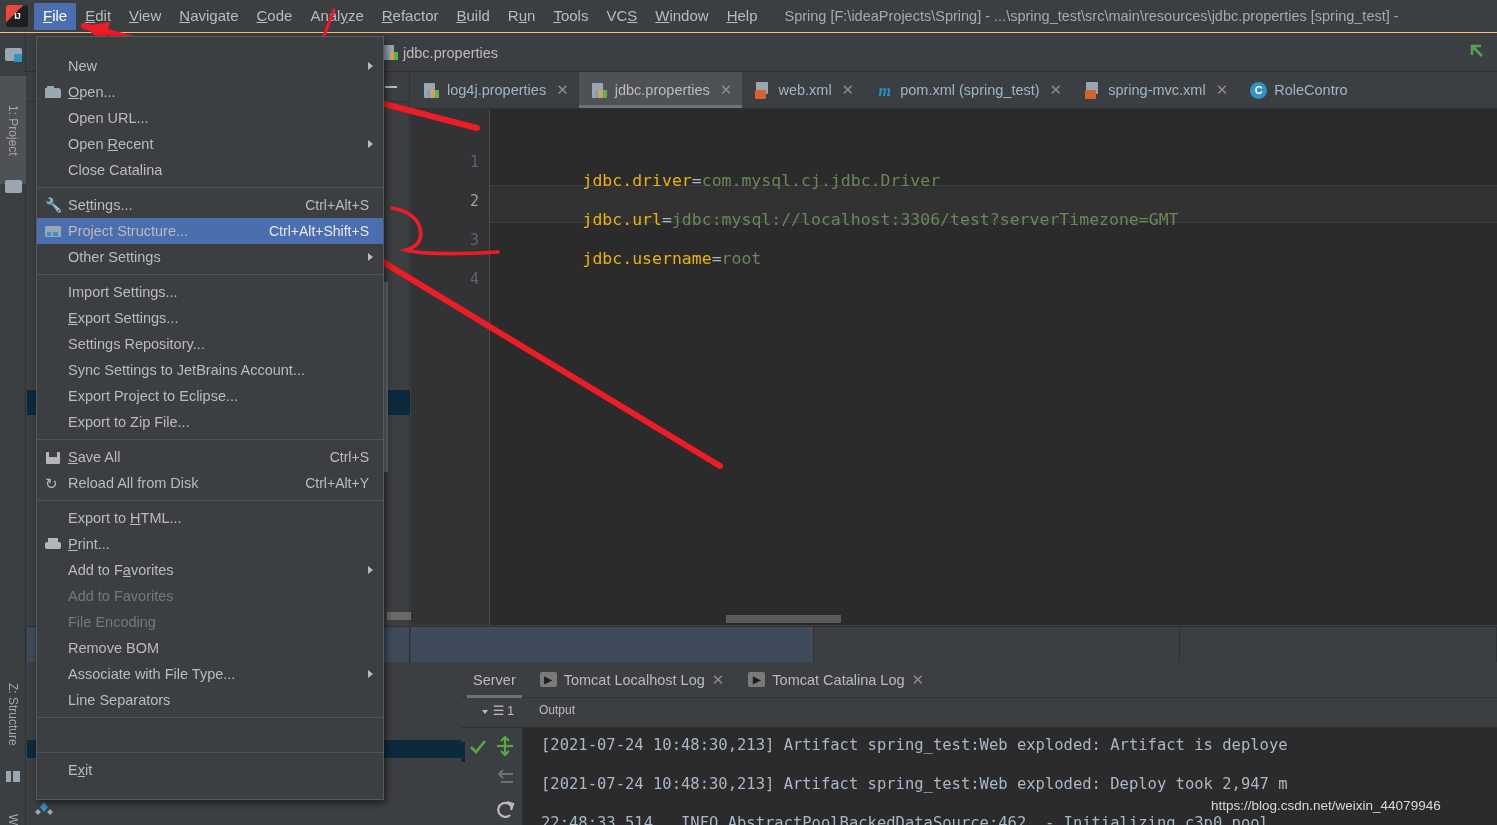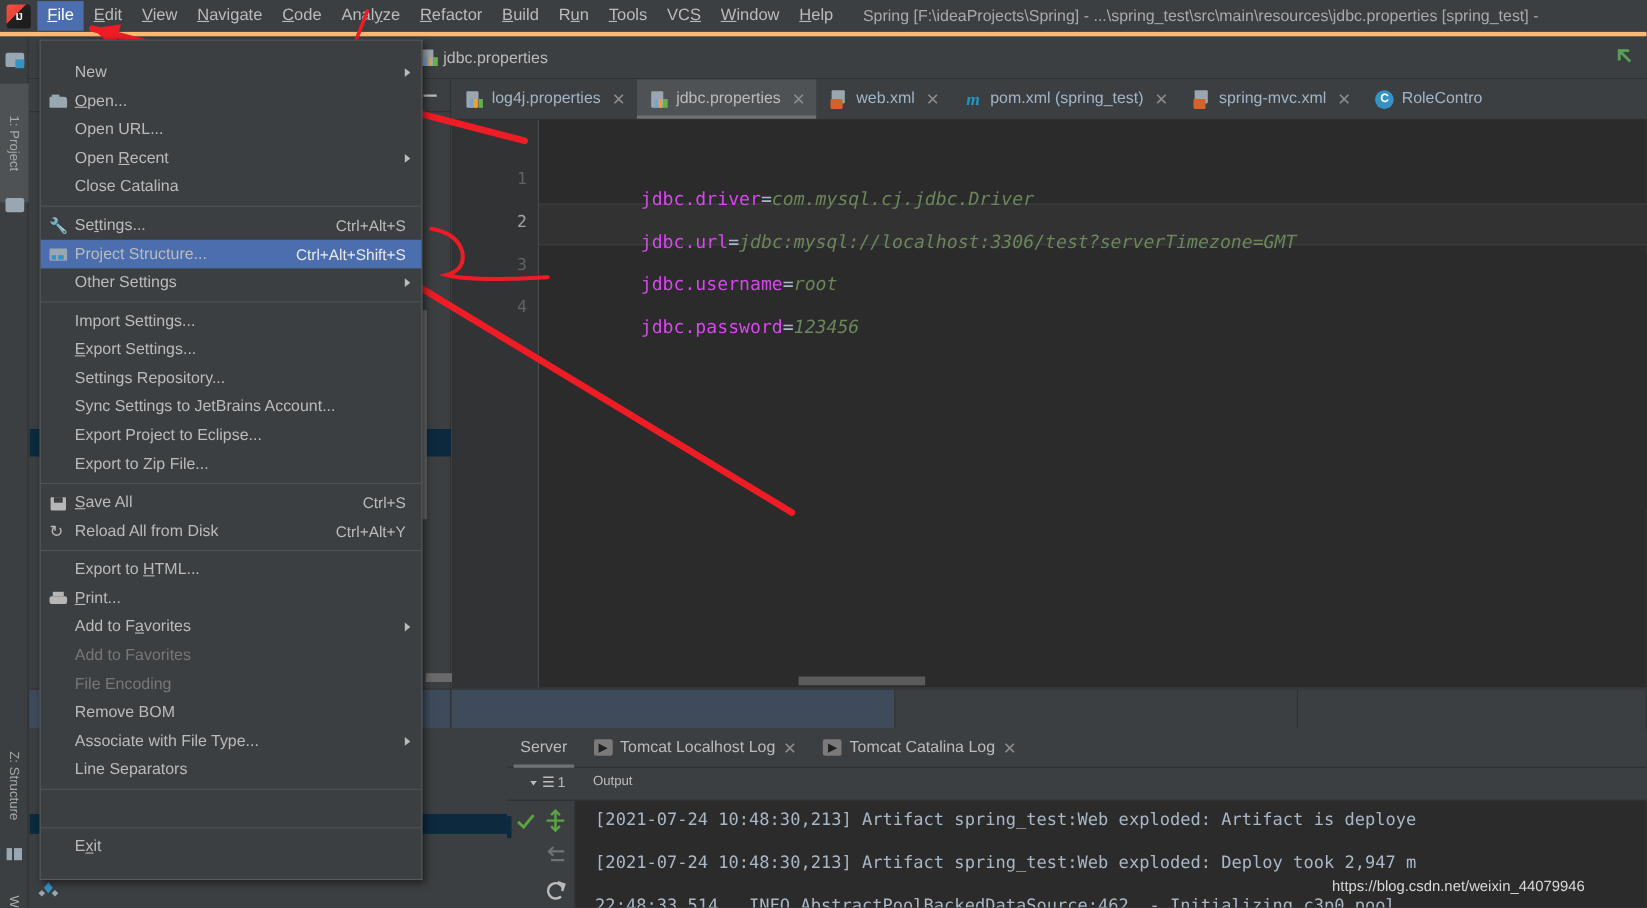--- a/index.html
+++ b/index.html
@@ -8,21 +8,21 @@
     background: #3c3f41;
     font-family: "Liberation Sans", sans-serif;
     overflow: hidden;
   }
   #root { position: relative; width: 1497px; height: 825px; background: #3c3f41; }
 
   
   .titlebar {
     position: absolute; left: 0; top: 0; width: 1497px; height: 33px;
     background: #3c3f41; display: flex; align-items: center;
-    border-bottom: 4px solid #fdba74;
+    border-bottom: 1px solid #fdba74;
   }
   .app-logo {
     width: 22px; height: 22px; margin-left: 6px; margin-right: 6px;
     position: relative; flex: none;
     background: linear-gradient(135deg,#f0523f 0%,#e8413a 40%,#222 41%,#1b1b1b 100%);
     border-radius: 3px;
   }
   .app-logo::after {
     content: "IJ"; position: absolute; left: 0; top: 0; right: 0; bottom: 0;
     color: #fff; font-size: 9px; font-weight: bold; line-height: 22px; text-align: center;
@@ -154,23 +154,23 @@
   }
   .lineno {
     position: absolute; right: 10px; color: #606366; font-size: 15px;
     font-family: "DejaVu Sans Mono", monospace;
   }
   .lineno.cur { color: #a4a3a3; }
   .codeline {
     position: absolute; left: 92px; font-size: 16.5px;
     font-family: "DejaVu Sans Mono", monospace; white-space: pre;
   }
-  .kw { color: #d946ef; }
+  .kw { color: #eab308; }
   .op { color: #a9b7c6; }
-  .val { color: #6a8759; font-style: italic; }
+  .val { color: #6a8759; }
   .caretline {
     position: absolute; left: 79px; width: 1007px; height: 38px;
     background: #323232; border-top: 1px solid #3c3f41; border-bottom: 1px solid #3c3f41;
   }
   .editor-hscroll {
     position:absolute; left:315px; bottom:2px; width:115px; height:8px; background:#5b5b5b;
   }
 
   
   .midstrip {
@@ -422,23 +422,20 @@
 
       <div class="codeline" style="top:43px;">
         <span class="kw">jdbc.driver</span><span class="op">=</span><span class="val">com.mysql.cj.jdbc.Driver</span>
       </div>
       <div class="codeline" style="top:82px;">
         <span class="kw">jdbc.url</span><span class="op">=</span><span class="val">jdbc:mysql://localhost:3306/test?serverTimezone=GMT</span>
       </div>
       <div class="codeline" style="top:121px;">
         <span class="kw">jdbc.username</span><span class="op">=</span><span class="val">root</span>
       </div>
-      <div class="codeline" style="top:160px;">
-        <span class="kw">jdbc.password</span><span class="op">=</span><span class="val">123456</span>
-      </div>
       <div class="editor-hscroll"></div>
     </div>
   </div>
 
   <div class="midstrip">
     <div class="seg" style="left:0px;width:25px;"></div>
     <div class="seg" style="left:26px;width:357px;"></div>
     <div class="seg" style="left:384px;width:403px;"></div>
     <div class="seg" style="left:788px;width:365px;background:#3c3f41;"></div>
     <div class="seg" style="left:1154px;width:316px;background:#3c3f41;"></div>

